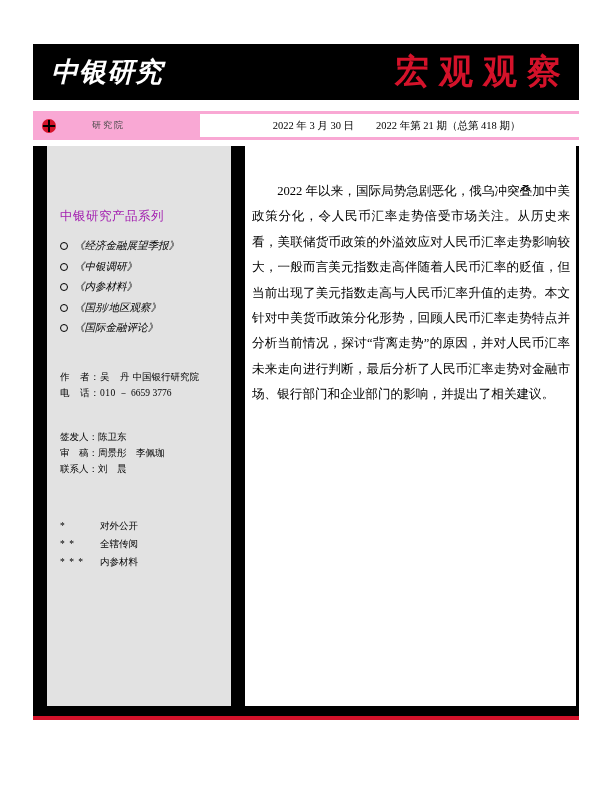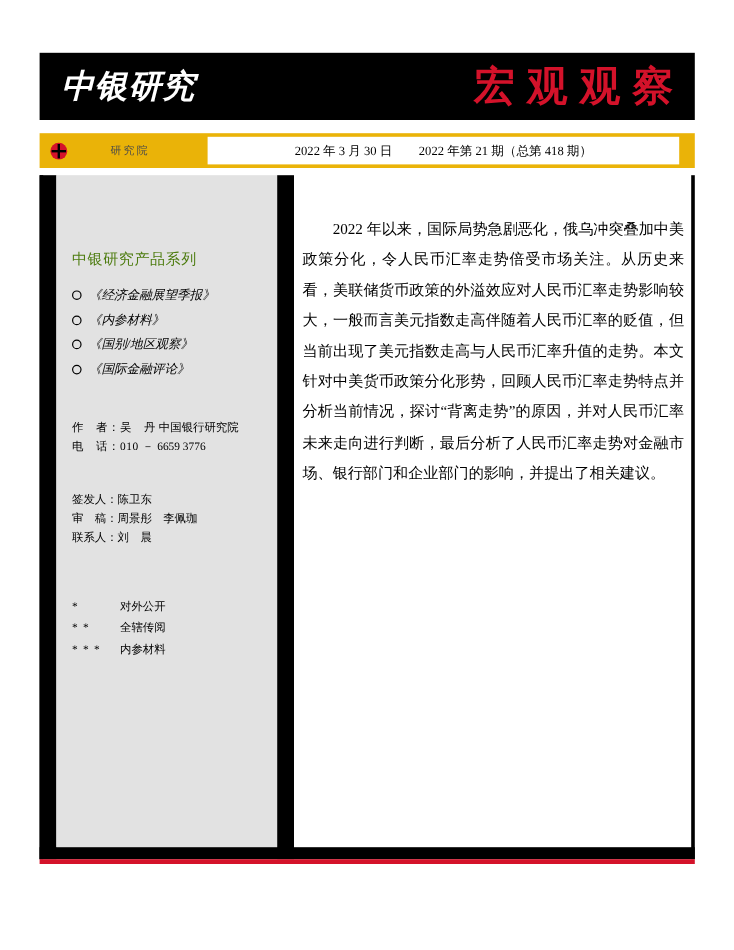--- a/index.html
+++ b/index.html
@@ -50,21 +50,21 @@
     letter-spacing: 10px;
     white-space: nowrap;
   }
   
   .infobar {
     position: absolute;
     left: 33px;
     top: 111px;
     width: 546px;
     height: 29px;
-    background: #eab308;
+    background: #f9a8d4;
     display: flex;
     align-items: center;
   }
   .infobar-mark {
     width: 14px;
     height: 14px;
     border-radius: 50%;
     background: #d4122a;
     margin-left: 9px;
     position: relative;
@@ -83,21 +83,21 @@
   }
   .infobar-dept {
     margin-left: 36px;
     color: #4a4a4a;
     font-size: 9px;
     letter-spacing: 2px;
     white-space: nowrap;
   }
   .infobar-date {
     position: absolute;
-    left: 140px;
+    left: 167px;
     top: 3px;
     width: 393px;
     height: 23px;
     background: #ffffff;
     display: flex;
     align-items: center;
     justify-content: center;
     gap: 22px;
     font-size: 10.5px;
     color: #000000;
@@ -158,21 +158,21 @@
   
   .sidebar-inner {
     position: absolute;
     left: 60px;
     top: 146px;
     width: 170px;
   }
   .series-title {
     margin-top: 62px;
     font-size: 12.5px;
-    color: #4d7c0f;
+    color: #a21caf;
     letter-spacing: 0.5px;
   }
   .series-list {
     margin-top: 14px;
     font-style: italic;
   }
   .series-item {
     display: flex;
     align-items: center;
     margin-bottom: 6.5px;
@@ -289,20 +289,24 @@
   <div class="sidebar-inner">
     <div class="series-title">中银研究产品系列</div>
 
     <div class="series-list">
       <div class="series-item">
         <span class="bullet"></span>
         <span class="series-label">《经济金融展望季报》</span>
       </div>
       <div class="series-item">
         <span class="bullet"></span>
+        <span class="series-label">《中银调研》</span>
+      </div>
+      <div class="series-item">
+        <span class="bullet"></span>
         <span class="series-label">《内参材料》</span>
       </div>
       <div class="series-item">
         <span class="bullet"></span>
         <span class="series-label">《国别/地区观察》</span>
       </div>
       <div class="series-item">
         <span class="bullet"></span>
         <span class="series-label">《国际金融评论》</span>
       </div>

